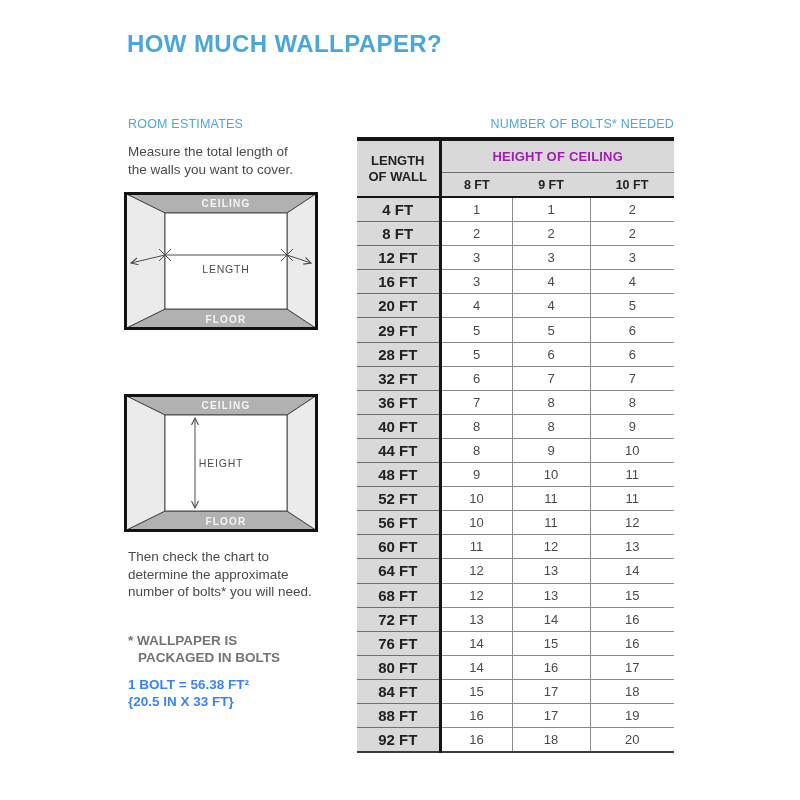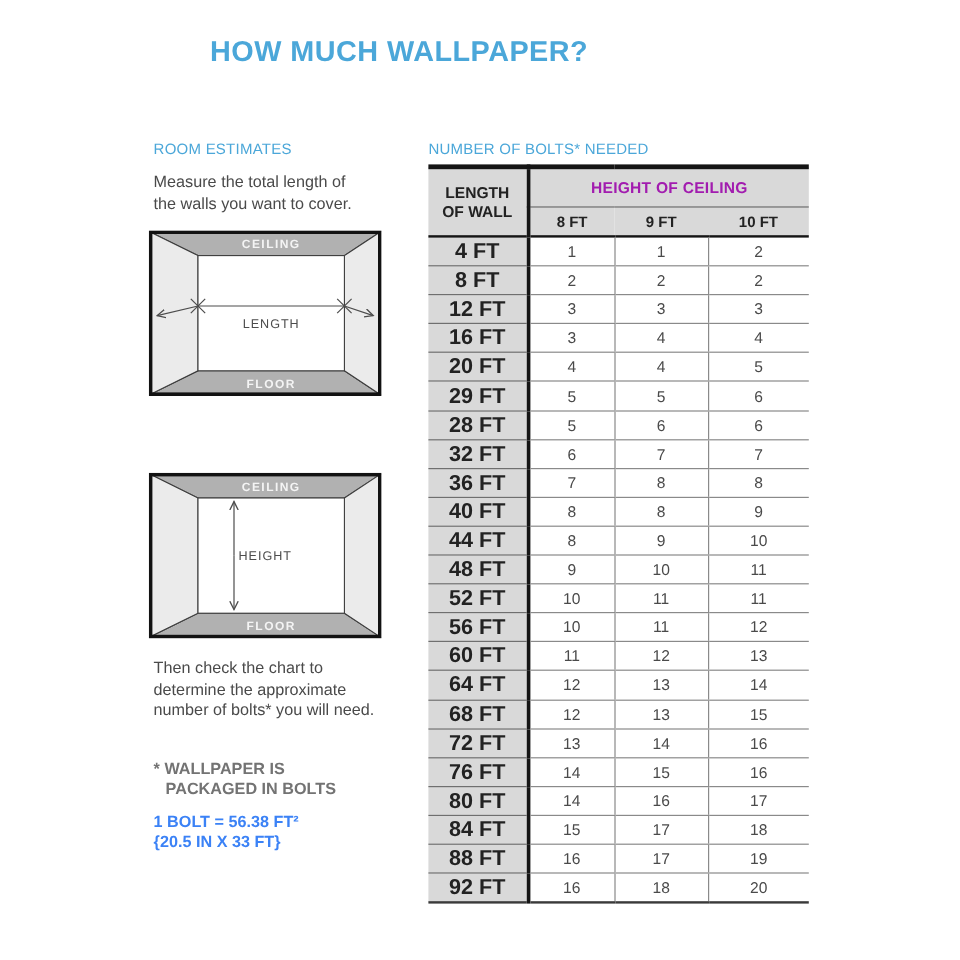--- a/index.html
+++ b/index.html
@@ -4,27 +4,27 @@
 <style>
   html,body { margin:0; padding:0; background:#ffffff; }
   .canvas {
     position:relative; width:800px; height:800px; background:#ffffff;
     font-family:"Liberation Sans", sans-serif; overflow:hidden;
   }
   .abs { position:absolute; }
 
   .page-title {
     left:127px; top:30px; font-size:24px; font-weight:bold;
-    color:var(--accent); letter-spacing:0.4px;margin-left:48px;
+    color:var(--accent); letter-spacing:0.4px;
   }
   .section-title {
     font-size:12.5px; font-weight:normal; color:var(--accent); letter-spacing:0.2px;
   }
   .room-estimates-title { left:128px; top:117px; }
-  .bolts-needed-title { left:357px; top:117px; width:317px; text-align:left; }
+  .bolts-needed-title { left:357px; top:117px; width:317px; text-align:right; }
 
   .step-text {
     left:128px; width:215px; font-size:13.5px; line-height:17.5px;
     color:#4a4a4a; white-space:pre-line;
   }
   .step1 { top:143px; }
   .step2 { top:347px; }
   .step3 { top:548px; }
 
   .diagram { width:194px; height:138px; }
@@ -58,21 +58,21 @@
   .group-header {
     background:var(--cellgray); border-bottom:1px solid #6b6b6b;
     height:31px; font-size:13px; font-weight:bold; color:#a21caf; letter-spacing:0.2px;
   }
   .sub-header {
     background:var(--cellgray); border-bottom:2px solid #151515;
     height:23px; font-size:12.5px; font-weight:bold; color:#222;
   }
   .bolts-table tbody th.row-label {
     background:var(--cellgray); border-right:3px solid #151515;
-    border-bottom:1px solid #6f6f6f; font-size:18px; font-weight:bold;
+    border-bottom:1px solid #6f6f6f; font-size:15px; font-weight:bold;
     color:#222; height:23.1px;
   }
   .bolts-table tbody td {
     border-bottom:1px solid #8a8a8a; font-size:13px; color:#4a4a4a;
   }
   .bolts-table tbody td + td { border-left:1px solid #8a8a8a; }
   .bolts-table tbody tr:last-child th,
   .bolts-table tbody tr:last-child td { border-bottom:2px solid #3a3a3a; }
 </style>
 </head>

